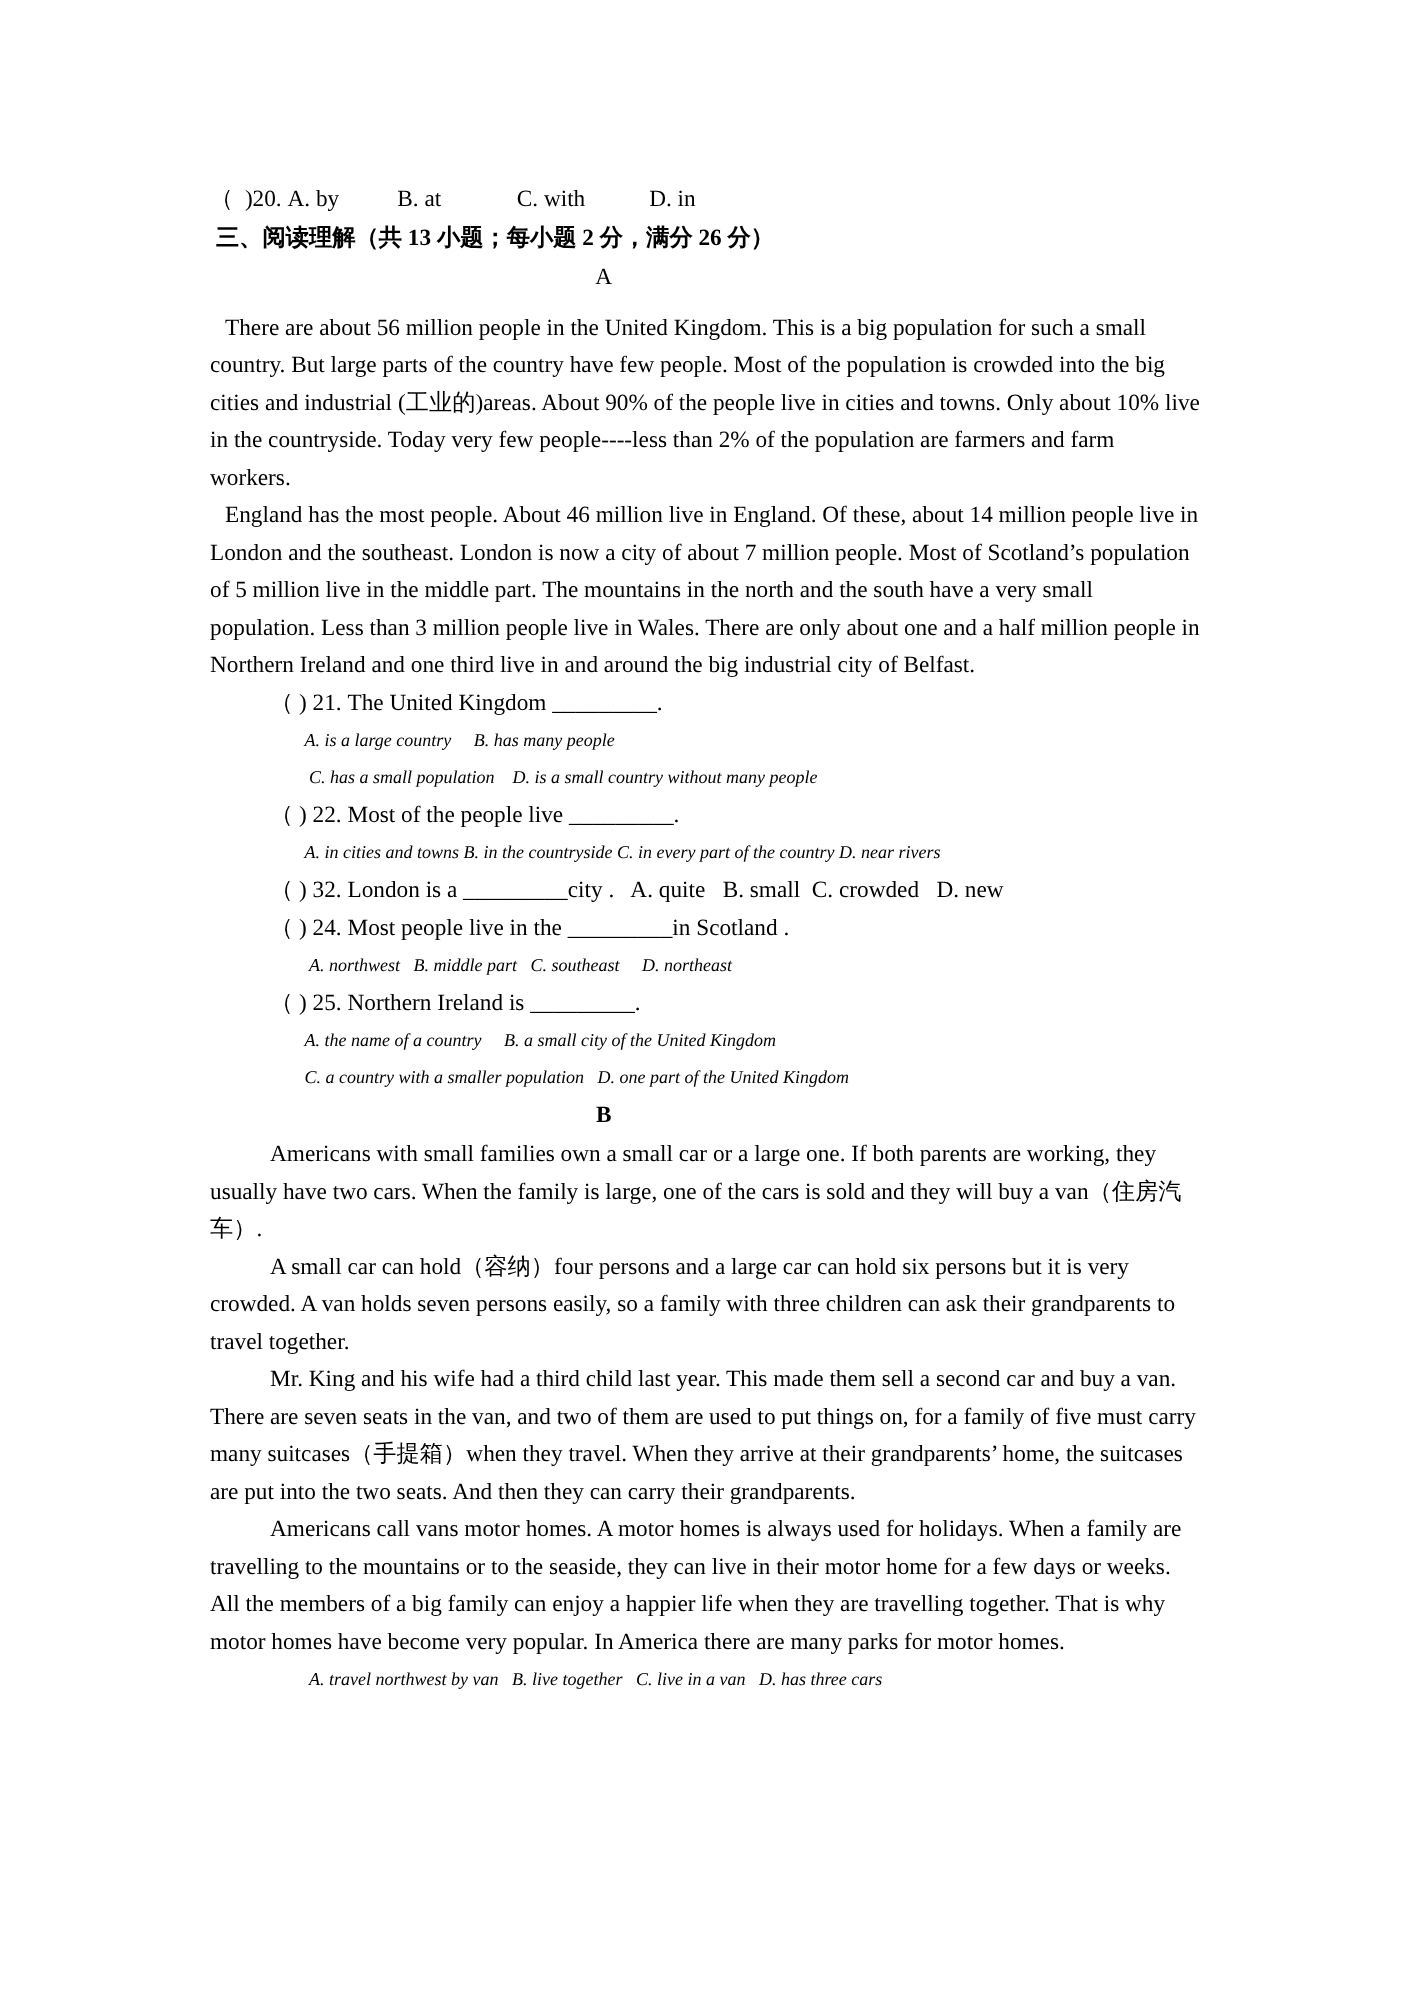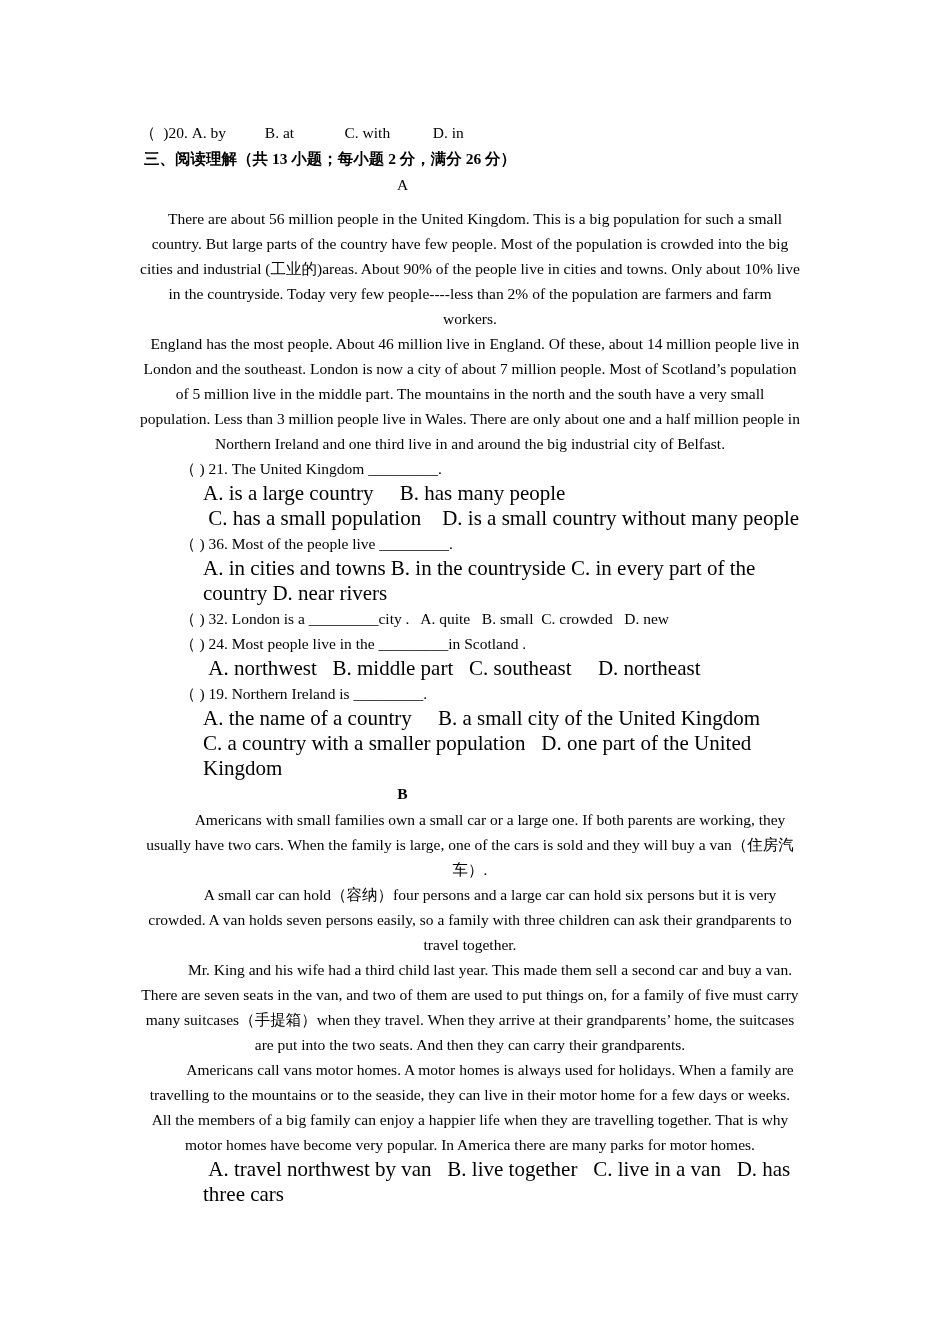--- a/index.html
+++ b/index.html
@@ -22,34 +22,35 @@
     padding: 120px 144px 0 140px;
   }
   .line {
     font-size: 15.5px;
     line-height: 25px;
     white-space: pre-wrap;
   }
   .para {
     font-size: 15.5px;
     line-height: 25px;
-    text-align: center;
+    text-align: left;
     margin: 0;
   }
   .q-head {
     font-size: 15.5px;
     line-height: 25px;
     white-space: pre-wrap;
     margin-left: 40px;
   }
   .opt {
-    font-size: 21px;
+    font-size: 12px;
     line-height: 25px;
     padding-left: 63px;
     white-space: pre-wrap;
+    font-style: italic;
   }
   .section-title {
     font-weight: bold;
     font-size: 15.5px;
     line-height: 27px;
     padding-left: 4px;
     white-space: pre-wrap;
   }
   .instruction {
     font-size: 15.5px;
@@ -82,29 +83,29 @@
 
   <div class="gap-small"></div>
 
   <p class="para pA">There are about 56 million people in the United Kingdom. This is a big population for such a small country. But large parts of the country have few people. Most of the population is crowded into the big cities and industrial (工业的)areas. About 90% of the people live in cities and towns. Only about 10% live in the countryside. Today very few people----less than 2% of the population are farmers and farm workers.</p>
   <p class="para pA">England has the most people. About 46 million live in England. Of these, about 14 million people live in London and the southeast. London is now a city of about 7 million people. Most of Scotland’s population of 5 million live in the middle part. The mountains in the north and the south have a very small population. Less than 3 million people live in Wales. There are only about one and a half million people in Northern Ireland and one third live in and around the big industrial city of Belfast.</p>
 
   <div class="q-head">（ ) 21. The United Kingdom _________.</div>
   <div class="opt">A. is a large country     B. has many people</div>
   <div class="opt"> C. has a small population    D. is a small country without many people</div>
 
-  <div class="q-head">（ ) 36. Most of the people live _________.</div>
+  <div class="q-head">（ ) 22. Most of the people live _________.</div>
   <div class="opt">A. in cities and towns B. in the countryside C. in every part of the country D. near rivers</div>
 
   <div class="q-head">（ ) 32. London is a _________city .   A. quite   B. small  C. crowded   D. new</div>
 
   <div class="q-head">（ ) 24. Most people live in the _________in Scotland .</div>
   <div class="opt"> A. northwest   B. middle part   C. southeast     D. northeast</div>
 
-  <div class="q-head">（ ) 19. Northern Ireland is _________.</div>
+  <div class="q-head">（ ) 25. Northern Ireland is _________.</div>
   <div class="opt">A. the name of a country     B. a small city of the United Kingdom</div>
   <div class="opt">C. a country with a smaller population   D. one part of the United Kingdom</div>
 
   <div class="marker bold">B</div>
 
   <p class="para pB">Americans with small families own a small car or a large one. If both parents are working, they usually have two cars. When the family is large, one of the cars is sold and they will buy a van（住房汽车）.</p>
   <p class="para pB">A small car can hold（容纳）four persons and a large car can hold six persons but it is very crowded. A van holds seven persons easily, so a family with three children can ask their grandparents to travel together.</p>
   <p class="para pB">Mr. King and his wife had a third child last year. This made them sell a second car and buy a van. There are seven seats in the van, and two of them are used to put things on, for a family of five must carry many suitcases（手提箱）when they travel. When they arrive at their grandparents’ home, the suitcases are put into the two seats. And then they can carry their grandparents.</p>
   <p class="para pB">Americans call vans motor homes. A motor homes is always used for holidays. When a family are travelling to the mountains or to the seaside, they can live in their motor home for a few days or weeks. All the members of a big family can enjoy a happier life when they are travelling together. That is why motor homes have become very popular. In America there are many parks for motor homes.</p>
 

